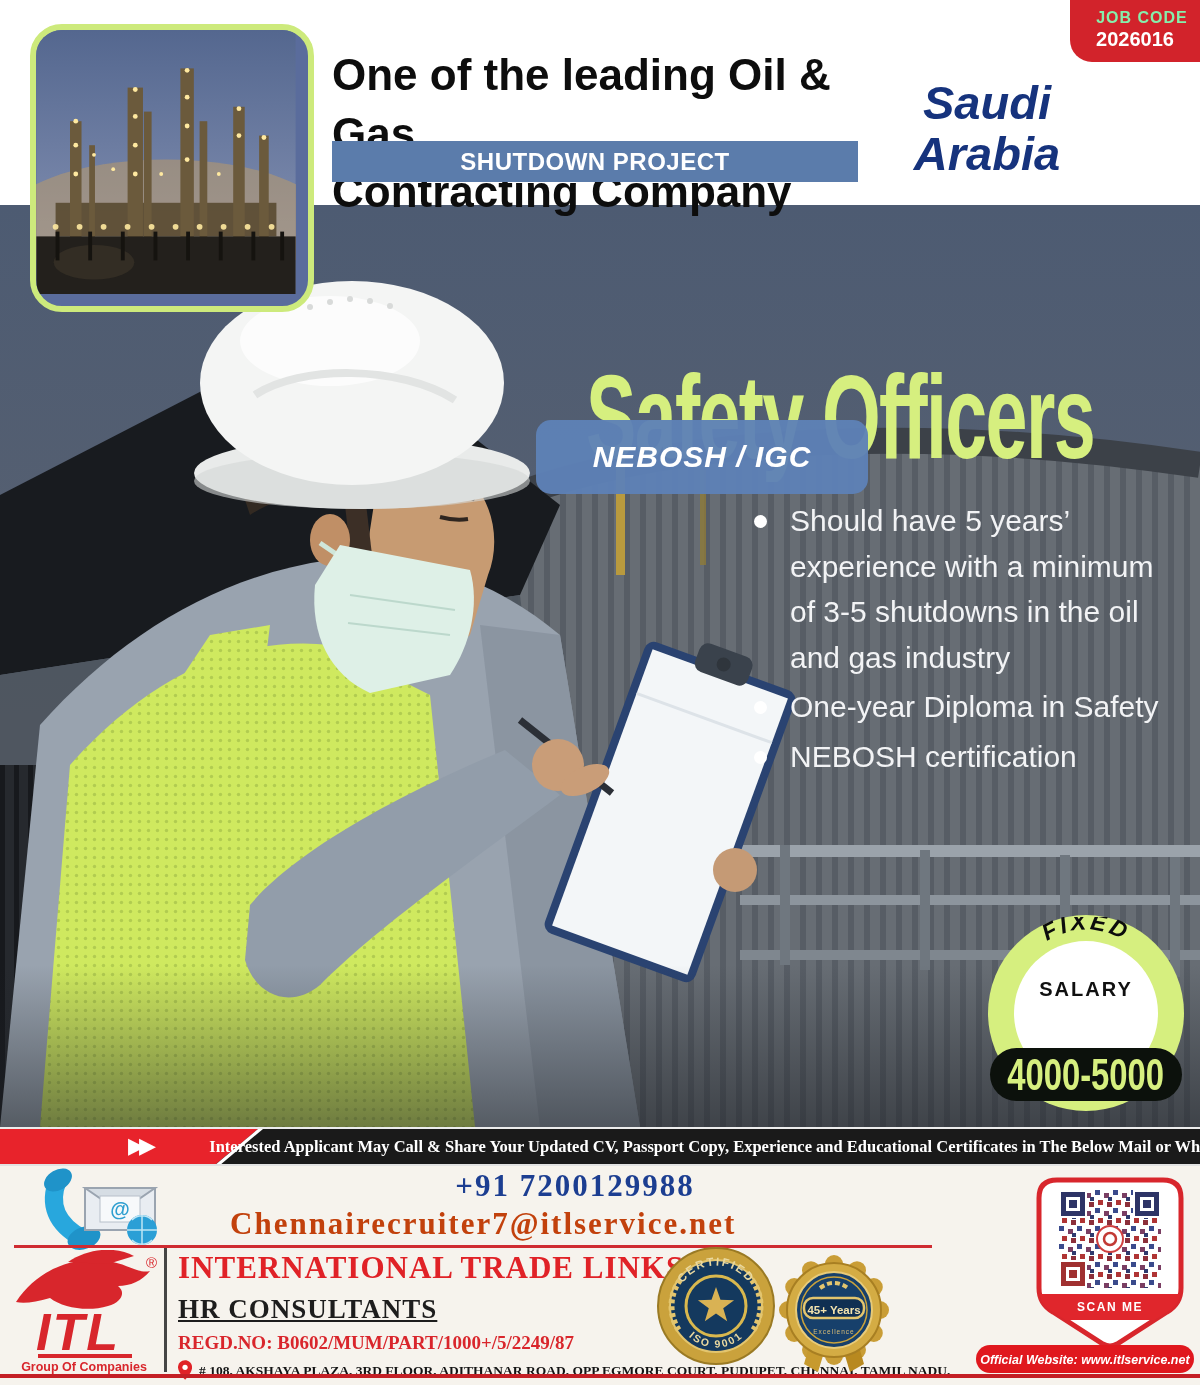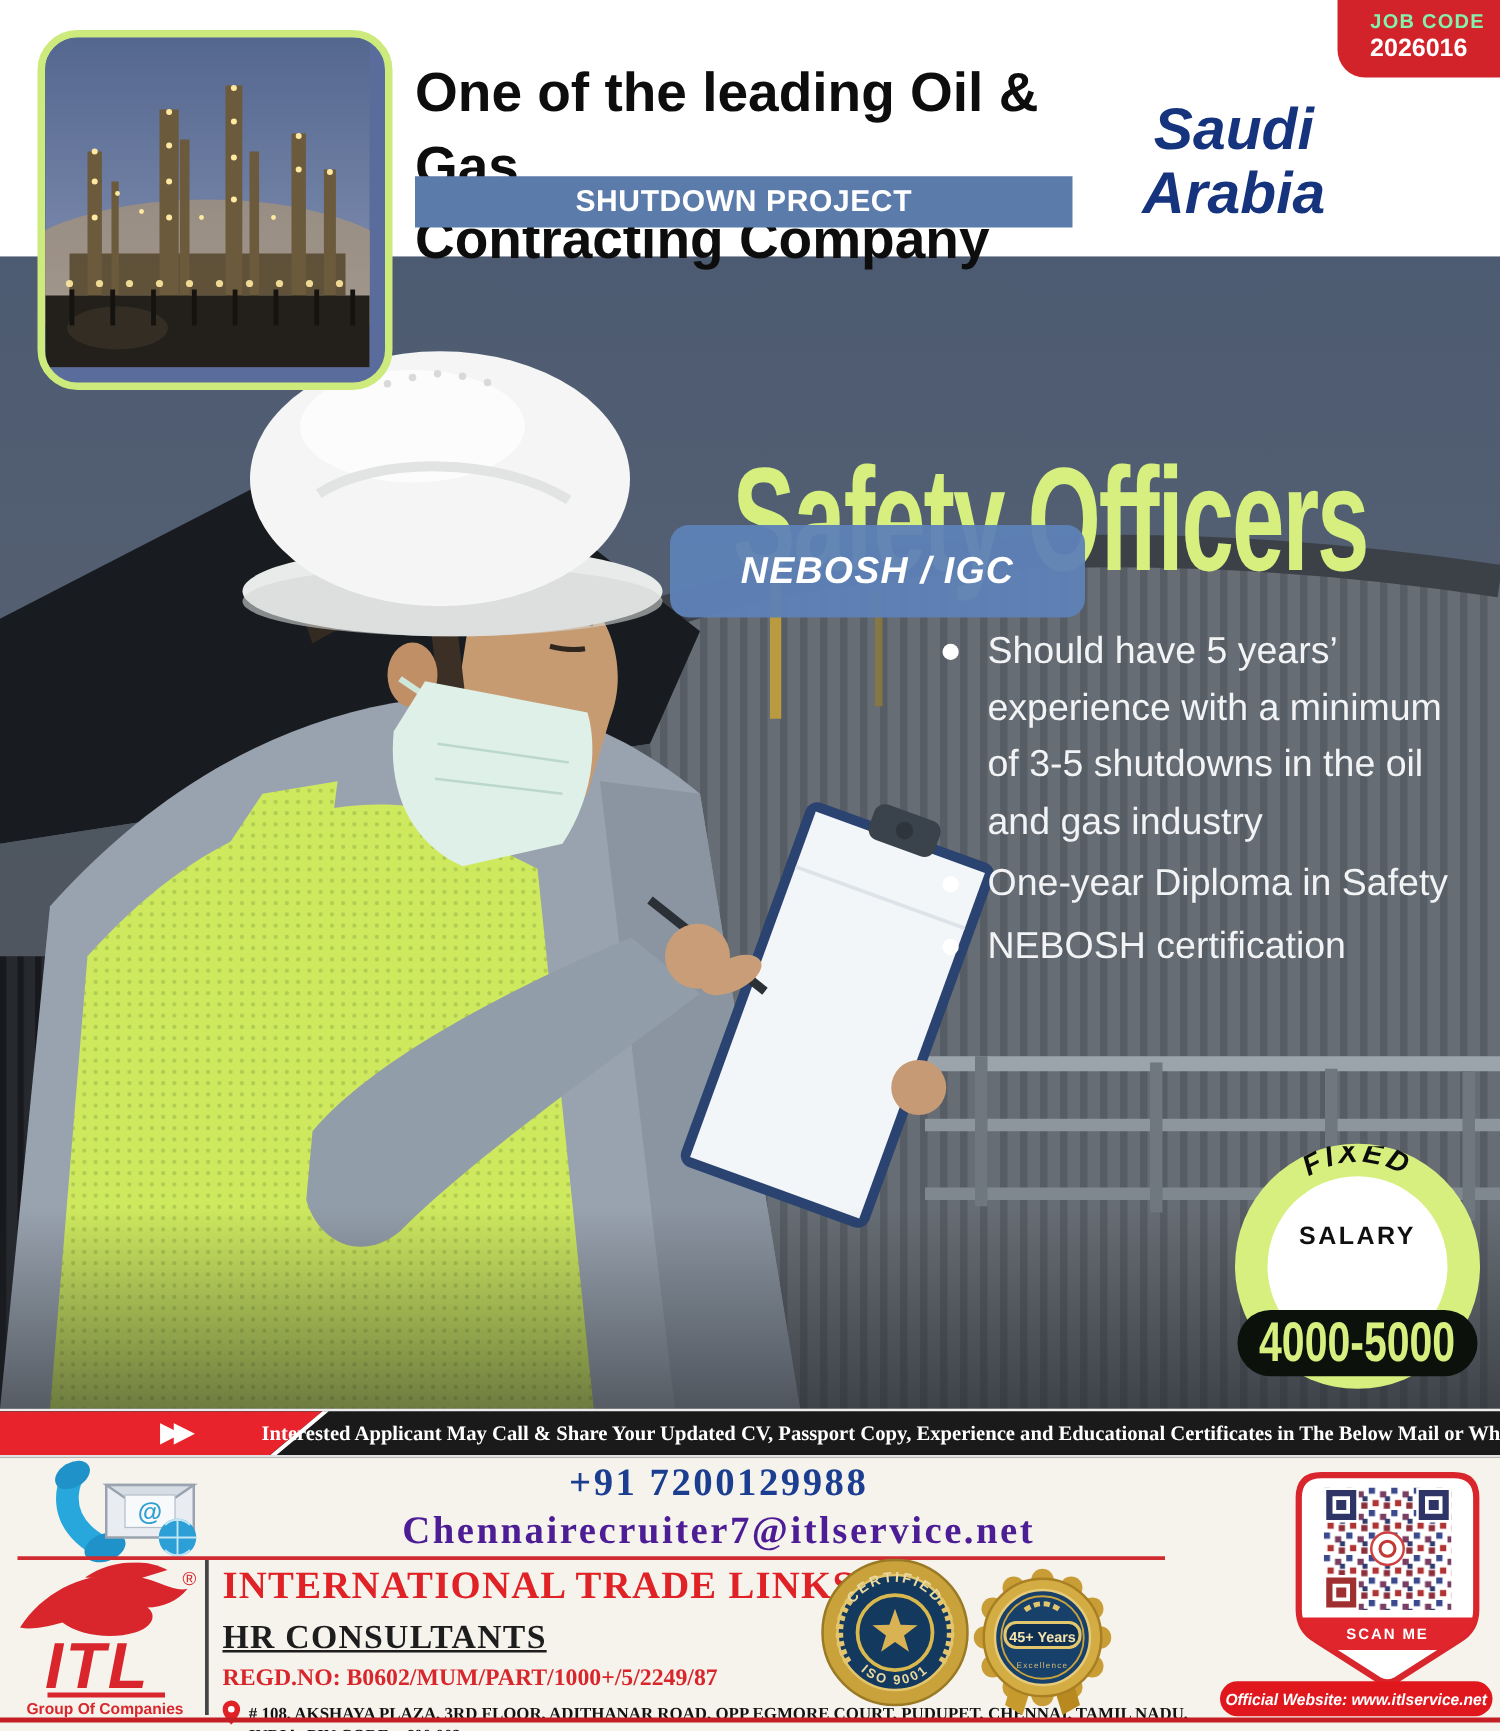--- a/index.html
+++ b/index.html
@@ -63,22 +63,22 @@
             transform:skewX(-50deg);transform-origin:top left;}
   .cta .txt{position:absolute;left:272px;right:8px;top:0;height:100%;display:flex;align-items:center;
             justify-content:center;color:#ffffff;font-family:"Liberation Serif",serif;
             font-weight:bold;font-size:16.5px;white-space:nowrap;}
 
   
   .bottom{position:absolute;top:1166px;left:0;width:1200px;height:219px;background:#f6f3ed;}
   .contact-icon{position:absolute;left:30px;top:0px;}
   .phone{position:absolute;left:250px;top:2px;width:650px;text-align:center;
          font-family:"Liberation Serif",serif;font-weight:bold;font-size:31px;color:#1c3e91;letter-spacing:2px;}
-  .email{position:absolute;left:230px;top:40px;width:690px;text-align:center;
-         font-family:"Liberation Serif",serif;font-weight:bold;font-size:31px;color:#4c1d95;letter-spacing:2px;}
+  .email{position:absolute;left:230px;top:40px;width:690px;
+         font-family:"Liberation Serif",serif;font-weight:bold;font-size:31px;color:#c2410c;letter-spacing:2px;}
   .redline{position:absolute;left:14px;top:79px;width:918px;height:3px;background:#cf2b31;}
   .logoblock{position:absolute;left:8px;top:84px;width:152px;height:126px;}
   .vline{position:absolute;left:164px;top:82px;width:3px;height:124px;background:#454545;}
   .co-name{position:absolute;left:178px;top:84px;font-family:"Liberation Serif",serif;font-weight:bold;
            font-size:31px;color:#e02227;letter-spacing:1px;}
   .co-div{position:absolute;left:178px;top:128px;font-family:"Liberation Serif",serif;font-weight:bold;
           font-size:27px;color:#1d1d1d;letter-spacing:1px;text-decoration:underline;}
   .co-regd{position:absolute;left:178px;top:166px;font-family:"Liberation Serif",serif;font-weight:bold;
            font-size:19px;color:#d9262c;}
   .addr-row{position:absolute;left:178px;top:192px;width:790px;display:flex;align-items:flex-start;gap:7px;}

